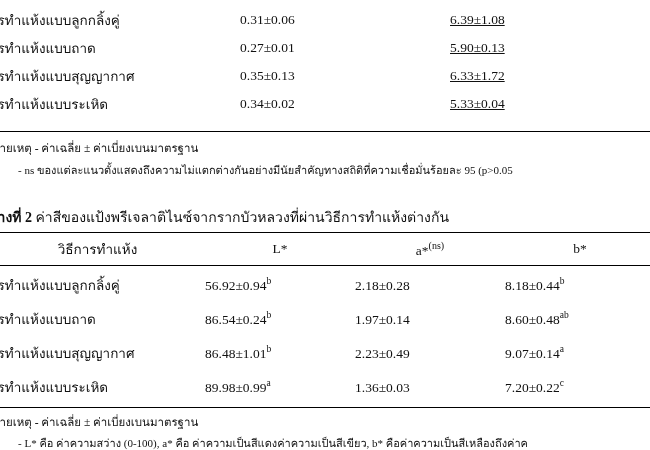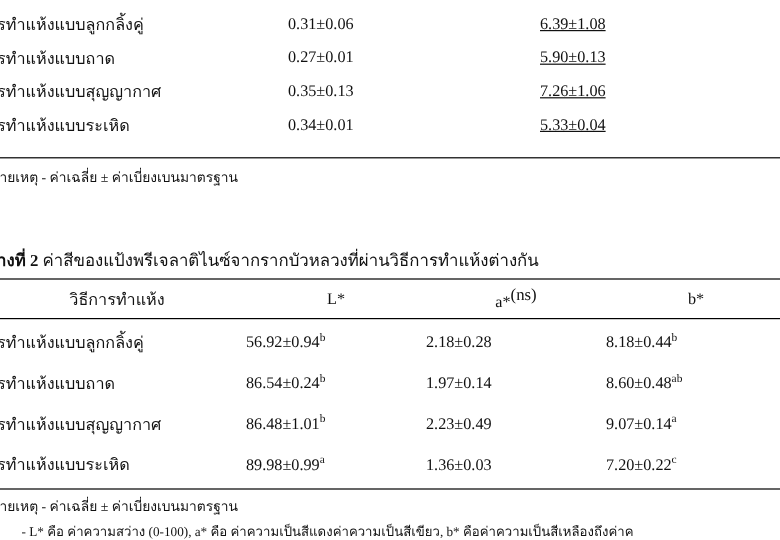--- a/index.html
+++ b/index.html
@@ -114,21 +114,21 @@
     height: 34px;
   }
   #table2 .c-label { width: 215px; padding-left: 0px; }
   #table2 .c-col   { width: 150px; }
 
   .sup {
     font-size: 9.5px;
     vertical-align: super;
   }
   .ns {
-    font-size: 14px;
+    font-size: 10px;
     vertical-align: super;
     margin-top: 35px;
   }
 
   #note2a { left: -8px; top: 413px; }
   #note2b { left: 18px; top: 434px; font-size: 11px; }
 </style>
 </head>
 <body>
 
@@ -142,33 +142,34 @@
       <td class="c-val c-val2">6.39±1.08</td>
     </tr>
     <tr>
       <td class="c-label">ารทำแห้งแบบถาด</td>
       <td class="c-val c-val1">0.27±0.01</td>
       <td class="c-val c-val2">5.90±0.13</td>
     </tr>
     <tr>
       <td class="c-label">ารทำแห้งแบบสุญญากาศ</td>
       <td class="c-val c-val1">0.35±0.13</td>
-      <td class="c-val c-val2">7.26±1.06</td>
+      <td class="c-val c-val2">6.33±1.72</td>
     </tr>
     <tr>
       <td class="c-label">ารทำแห้งแบบระเหิด</td>
-      <td class="c-val c-val1">0.34±0.01</td>
+      <td class="c-val c-val1">0.34±0.02</td>
       <td class="c-val c-val2">5.33±0.04</td>
     </tr>
   </tbody>
     </table>
 
   <div class="rule" id="rule-t1"></div>
 
   <div class="note" id="note1a">มายเหตุ - ค่าเฉลี่ย ± ค่าเบี่ยงเบนมาตรฐาน</div>
+  <div class="note" id="note1b">- ns ของแต่ละแนวตั้งแสดงถึงความไม่แตกต่างกันอย่างมีนัยสำคัญทางสถิติที่ความเชื่อมั่นร้อยละ 95 (p&gt;0.05</div>
 
   <div id="cap2">
     <span class="cap-num">รางที่ 2</span>
     <span class="cap-text">ค่าสีของแป้งพรีเจลาติไนซ์จากรากบัวหลวงที่ผ่านวิธีการทำแห้งต่างกัน</span>
   </div>
 
   <div class="rule" id="rule-t2-top"></div>
 
   <table class="tbl" id="table2-head">
     <tbody>

